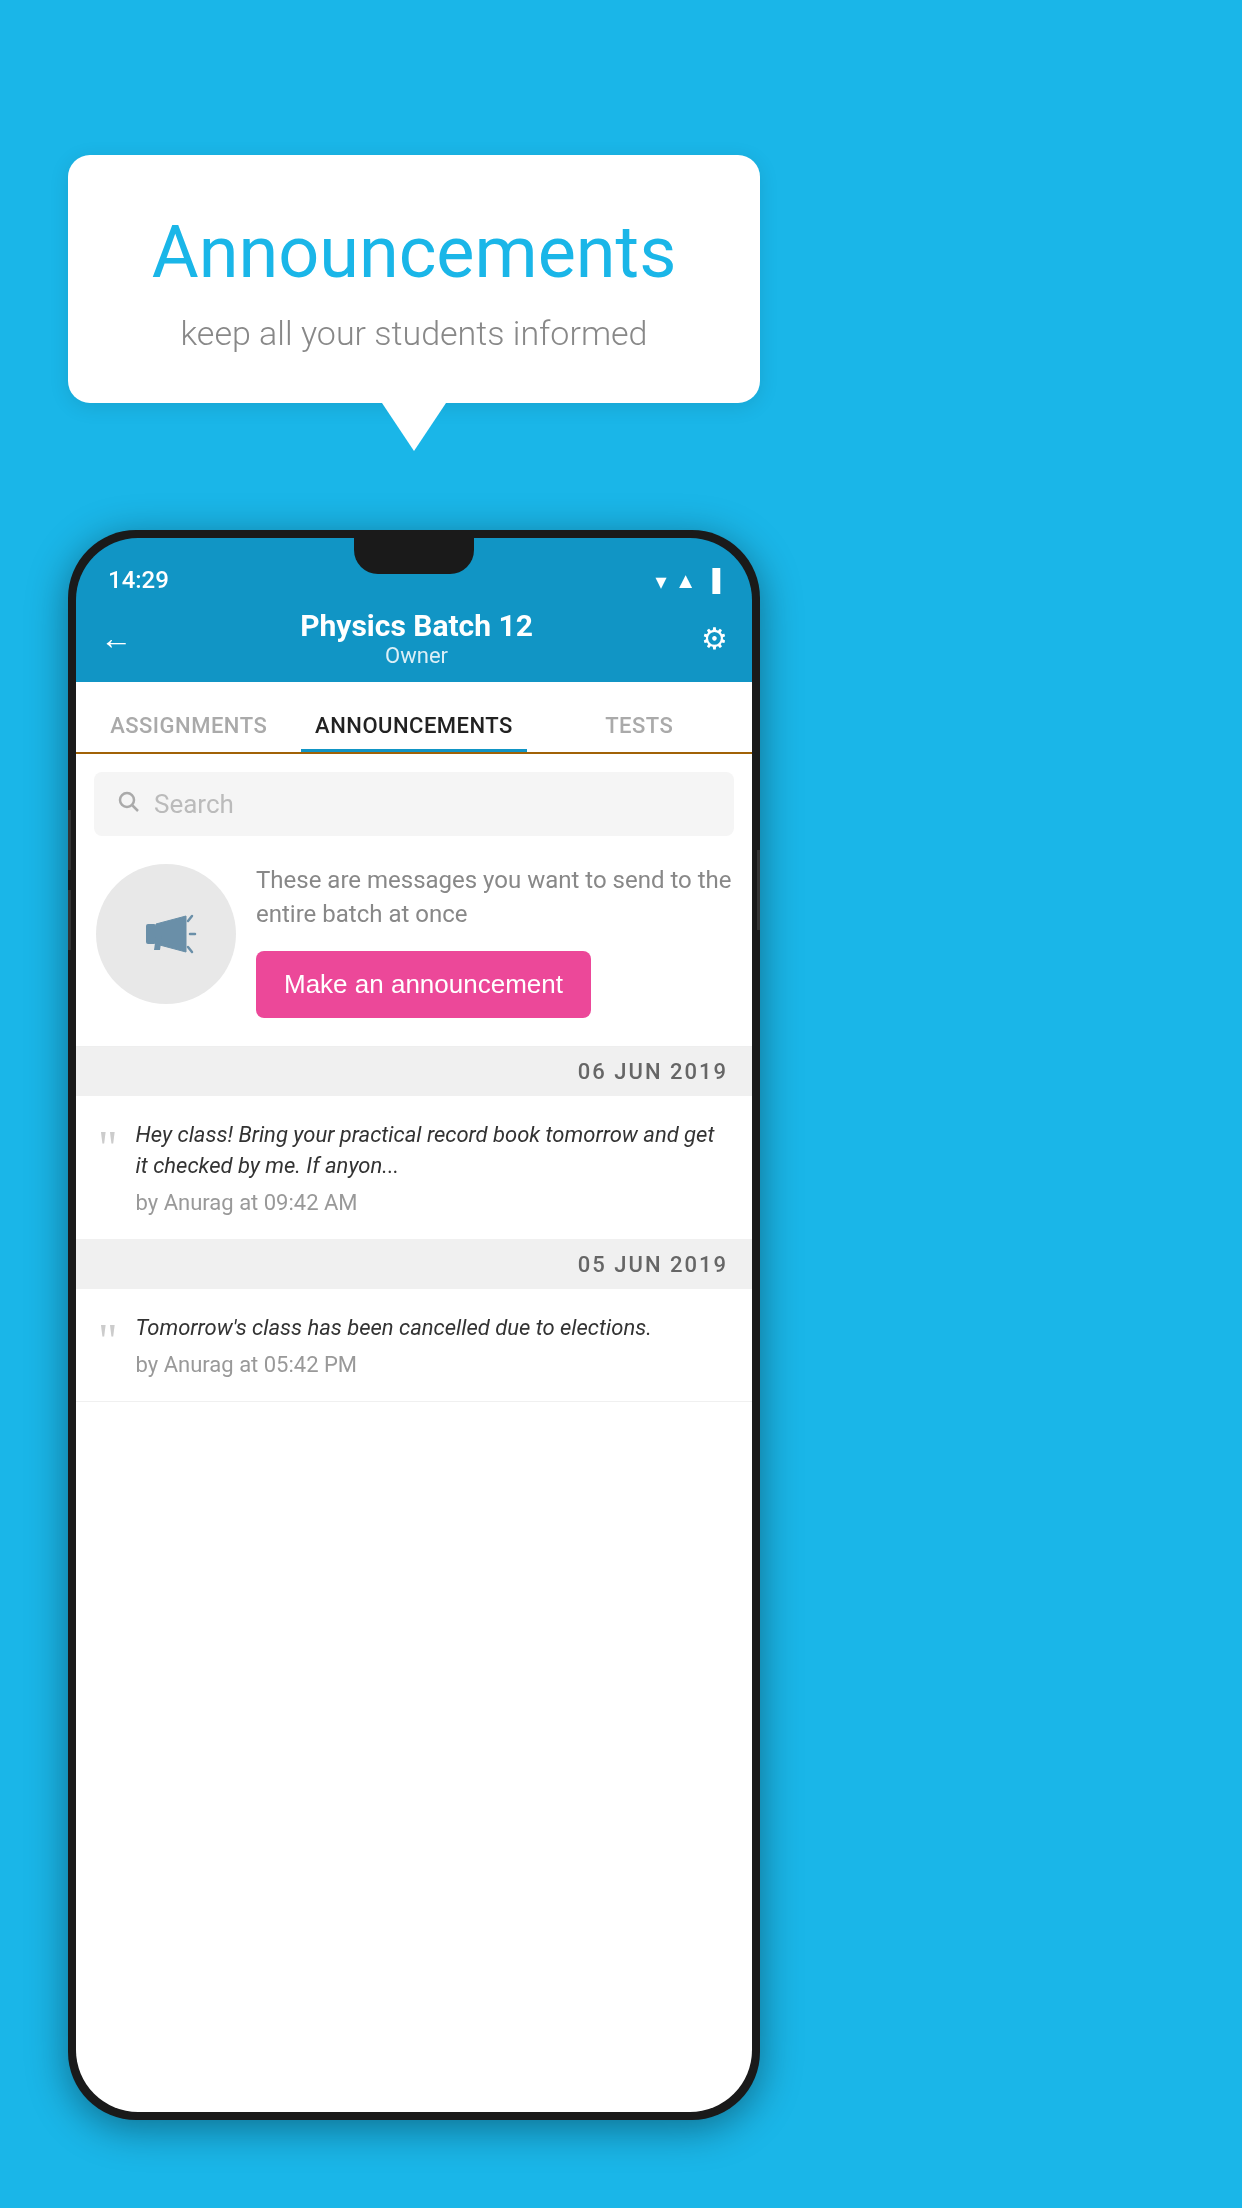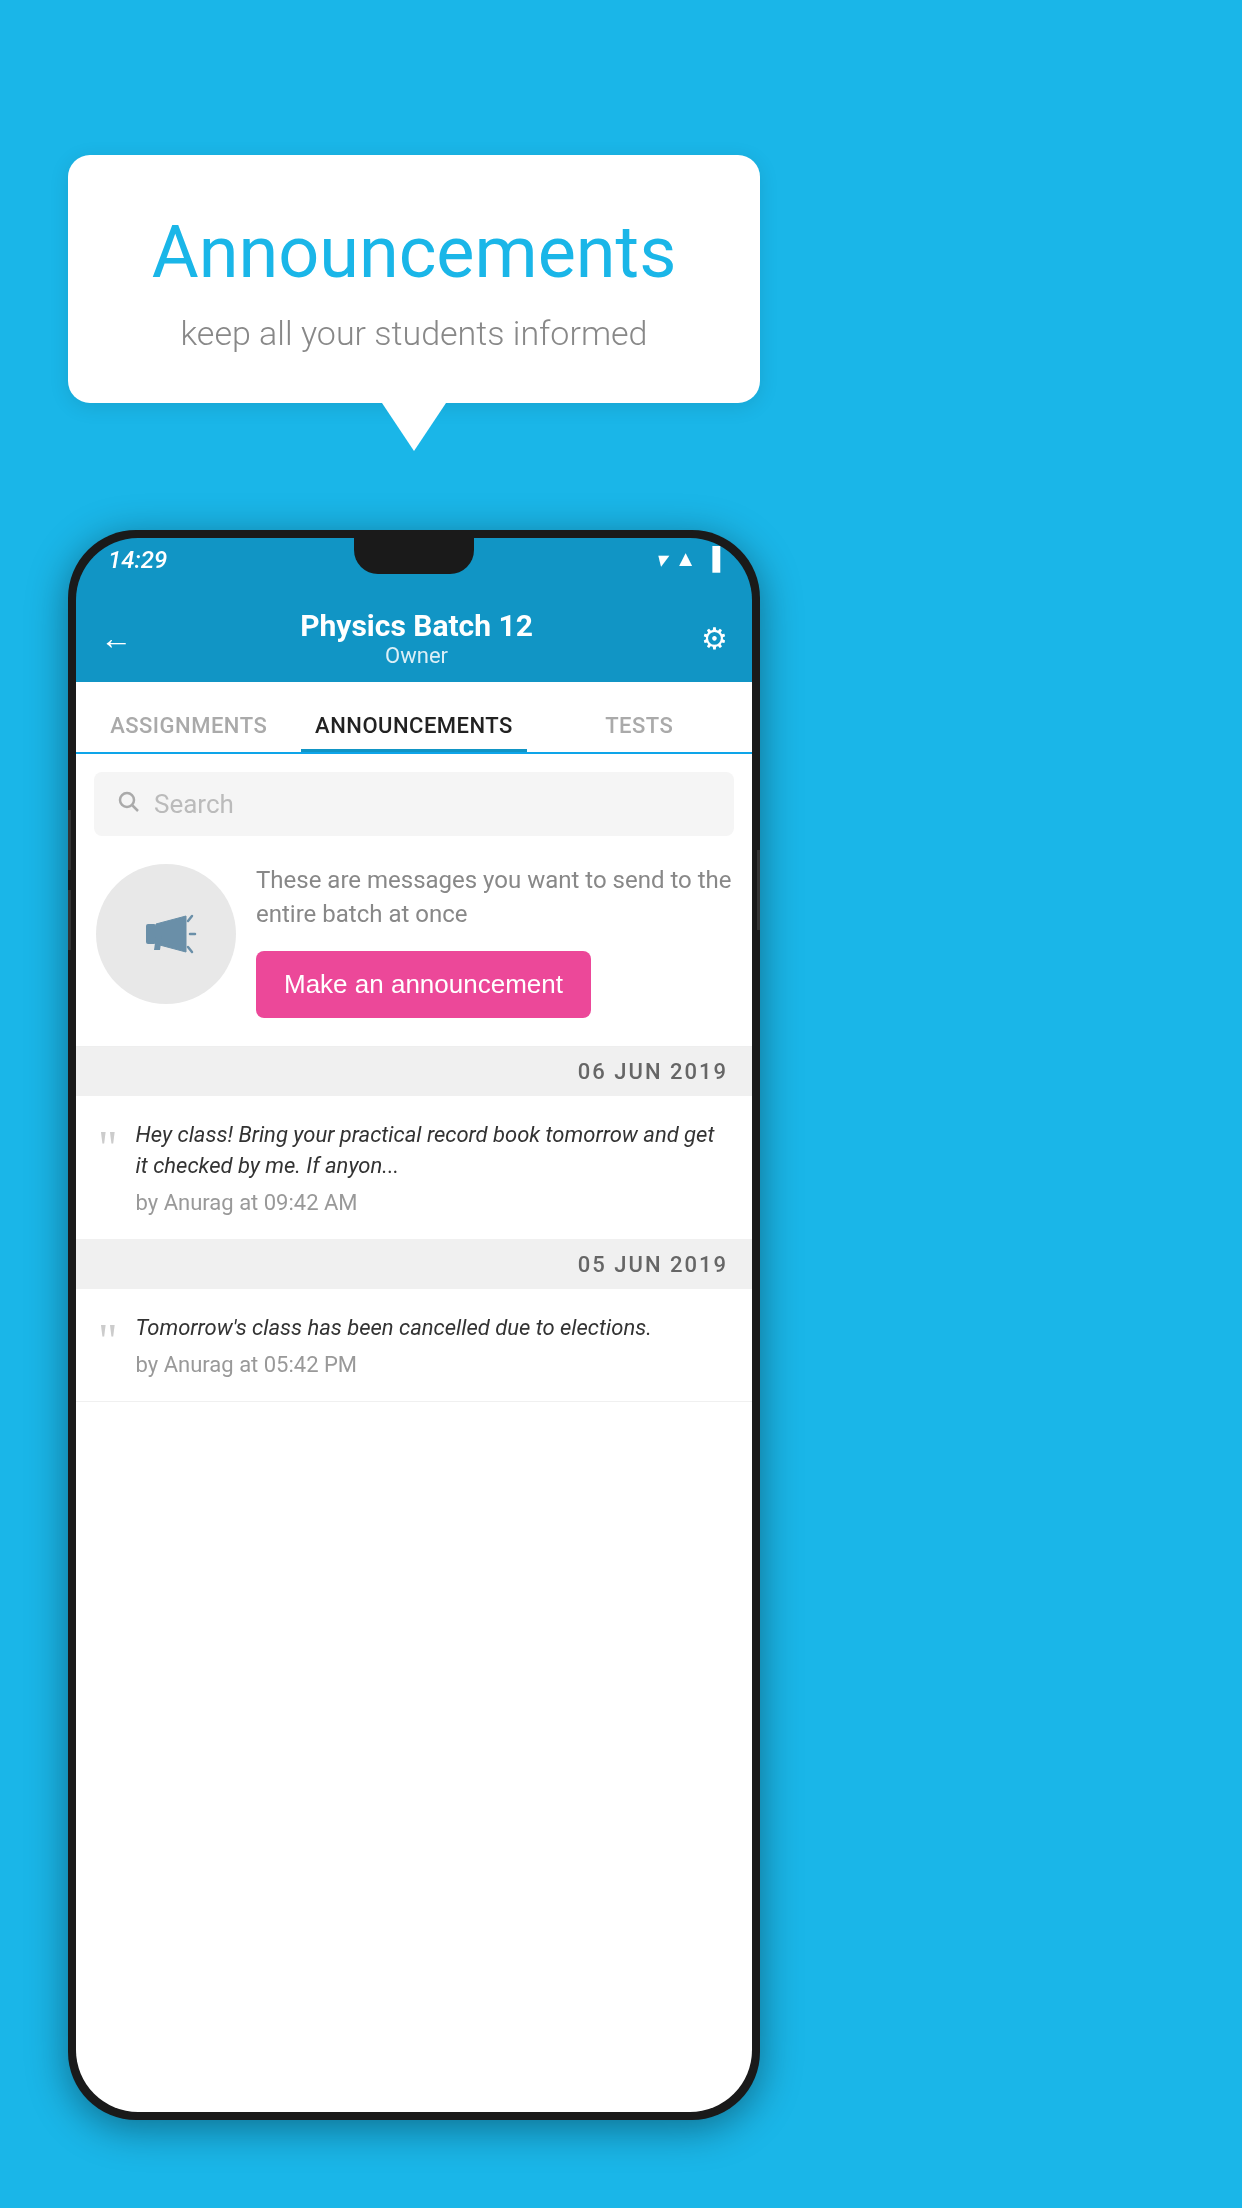--- a/index.html
+++ b/index.html
@@ -73,25 +73,24 @@
       background: #1a1a1a;
       border-radius: 62px;
       overflow: hidden;
     }
 
     
     .status-bar {
       background: #1195c5;
       height: 56px;
       display: flex;
-      align-items: flex-start;
+      align-items: flex-end;
       justify-content: space-between;
       padding: 0 32px;
       padding-top: 8px;
-      font-style: italic;
     }
 
     .status-bar-time {
       color: white;
       font-size: 24px;
       font-weight: 500;
     }
 
     .status-bar-icons {
       display: flex;
@@ -151,21 +150,21 @@
 
     .app-bar-settings {
       color: white;
       font-size: 30px;
     }
 
     
     .tabs {
       background: white;
       display: flex;
-      border-bottom: 2px solid #0ea5e9;
+      border-bottom: 2px solid #a16207;
       height: 72px;
       align-items: flex-end;
     }
 
     .tab {
       flex: 1;
       text-align: center;
       font-size: 22px;
       font-weight: 500;
       color: #aaa;

